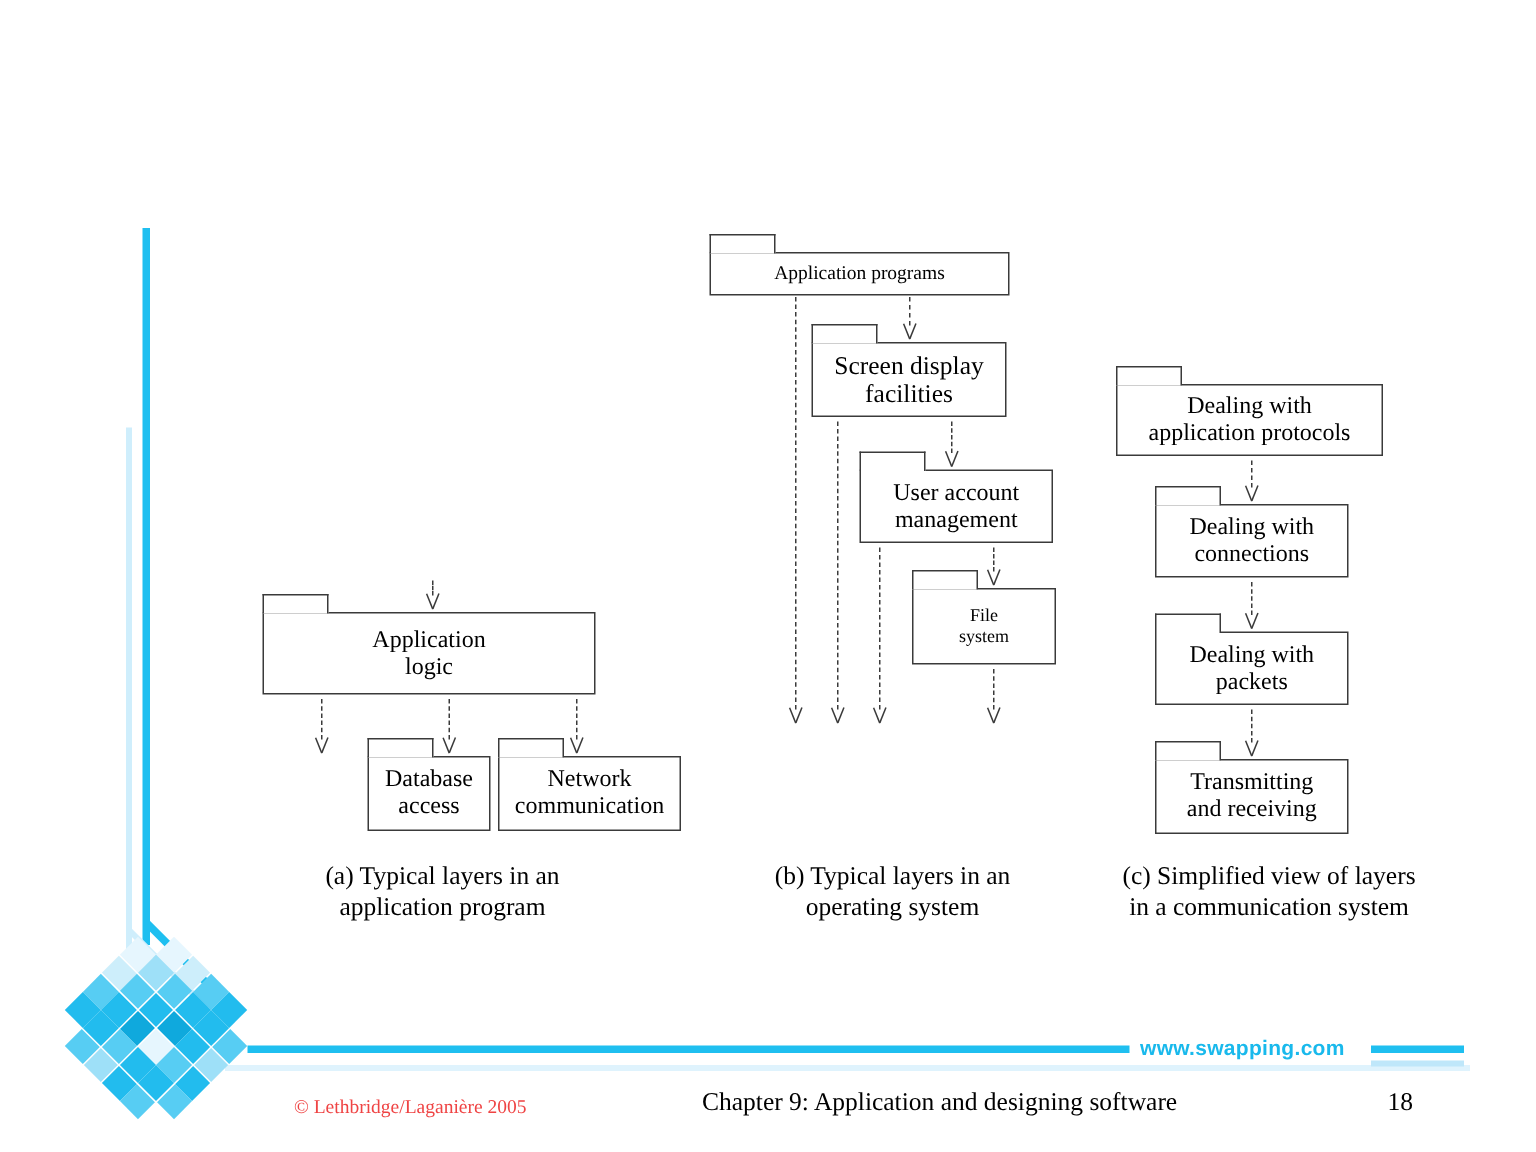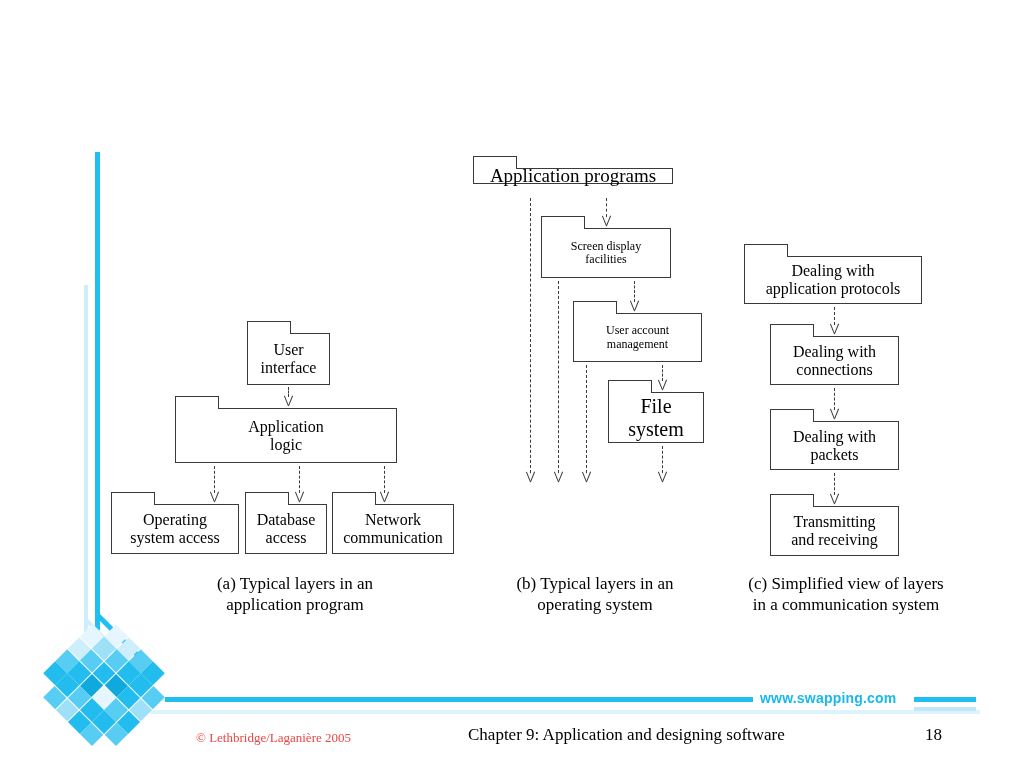--- a/index.html
+++ b/index.html
@@ -268,46 +268,40 @@
       <div class="dep-line" style="left: 586px; top: 365px; height: 108px;"></div>
       <div class="dep-head open" style="left: 581px; top: 471px;"></div>
       <div class="dep-line" style="left: 662px; top: 446px; height: 27px;"></div>
       <div class="dep-head open" style="left: 657px; top: 471px;"></div>
       <div class="dep-line" style="left: 834px; top: 307px; height: 18px;"></div>
       <div class="dep-head open" style="left: 829px; top: 323px;"></div>
       <div class="dep-line" style="left: 834px; top: 388px; height: 22px;"></div>
       <div class="dep-head open" style="left: 829px; top: 408px;"></div>
       <div class="dep-line" style="left: 834px; top: 473px; height: 22px;"></div>
       <div class="dep-head open" style="left: 829px; top: 493px;"></div>
-      <div class="pkg" style="left: 247px; top: 333px; width: 83px; height: 52px; font-size: 16px;">
-        <span class="pkg-label">User<br>interface</span>
-      </div>
       <div class="pkg" style="left: 175px; top: 408px; width: 222px; height: 55px; font-size: 16px;">
         <span class="pkg-label">Application<br>logic</span>
       </div>
-      <div class="pkg" style="left: 111px; top: 504px; width: 128px; height: 50px; font-size: 16px;">
-        <span class="pkg-label">Operating<br>system access</span>
-      </div>
       <div class="pkg" style="left: 245px; top: 504px; width: 82px; height: 50px; font-size: 16px;">
         <span class="pkg-label">Database<br>access</span>
       </div>
       <div class="pkg" style="left: 332px; top: 504px; width: 122px; height: 50px; font-size: 16px;">
         <span class="pkg-label">Network<br>communication</span>
       </div>
       <div class="caption" style="left: 150px; top: 573px; width: 290px;">(a) Typical layers in an<br>application program</div>
-      <div class="pkg" style="left: 473px; top: 168px; width: 200px; height: 16px; font-size: 19px;">
+      <div class="pkg" style="left: 473px; top: 168px; width: 200px; height: 29px; font-size: 13px;">
         <span class="pkg-label">Application programs</span>
       </div>
-      <div class="pkg" style="left: 541px; top: 228px; width: 130px; height: 50px; font-size: 12px;">
+      <div class="pkg" style="left: 541px; top: 228px; width: 130px; height: 50px; font-size: 17px;">
         <span class="pkg-label">Screen display<br>facilities</span>
       </div>
-      <div class="pkg" style="left: 573px; top: 313px; width: 129px; height: 49px; font-size: 12px; align-items: center;">
+      <div class="pkg" style="left: 573px; top: 313px; width: 129px; height: 49px; font-size: 16px; align-items: center;">
         <span class="pkg-label">User account<br>management</span>
       </div>
-      <div class="pkg" style="left: 608px; top: 392px; width: 96px; height: 51px; font-size: 20px;">
+      <div class="pkg" style="left: 608px; top: 392px; width: 96px; height: 51px; font-size: 12px;">
         <span class="pkg-label">File<br>system</span>
       </div>
       <div class="caption" style="left: 470px; top: 573px; width: 250px;">(b) Typical layers in an<br>operating system</div>
       <div class="pkg" style="left: 744px; top: 256px; width: 178px; height: 48px; font-size: 16px;">
         <span class="pkg-label">Dealing with<br>application protocols</span>
       </div>
       <div class="pkg" style="left: 770px; top: 336px; width: 129px; height: 49px; font-size: 16px;">
         <span class="pkg-label">Dealing with<br>connections</span>
       </div>
       <div class="pkg" style="left: 770px; top: 421px; width: 129px; height: 49px; font-size: 16px;">

